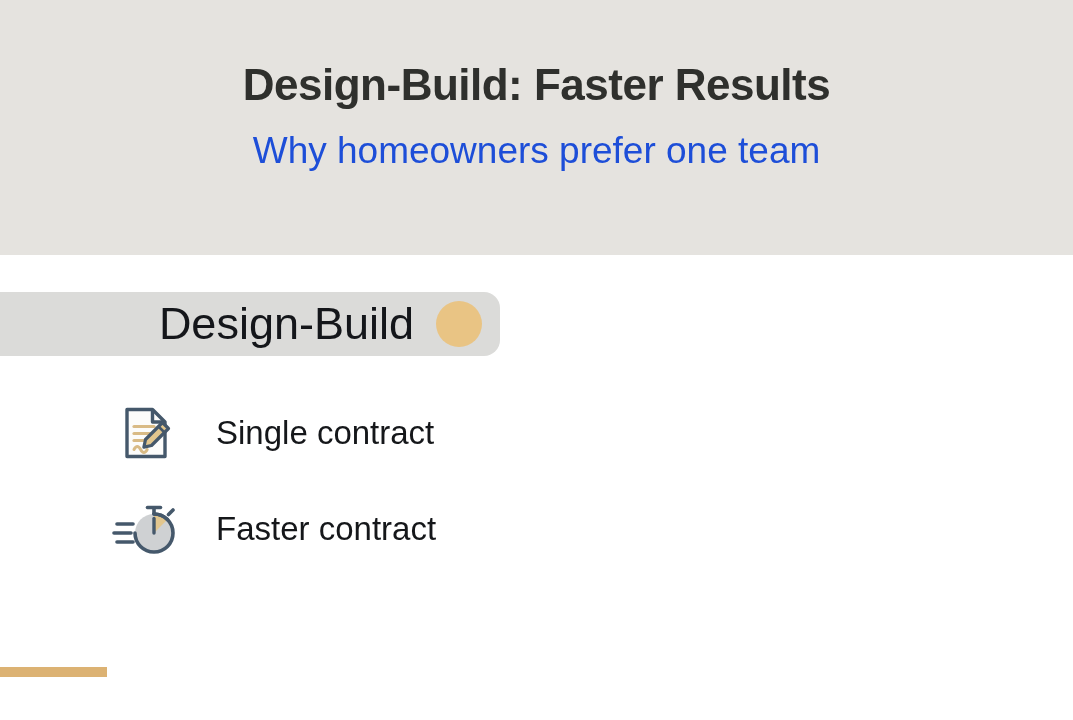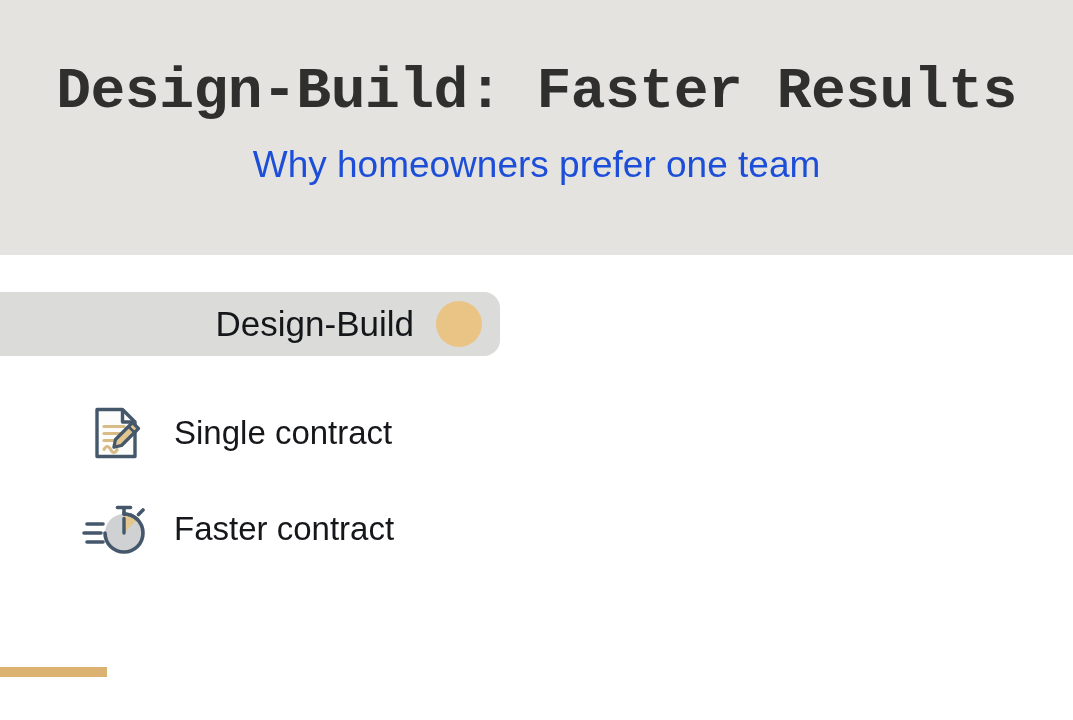--- a/index.html
+++ b/index.html
@@ -28,27 +28,26 @@
     width: 1073px;
     height: 255px;
     background: #e5e3df;
     display: flex;
     flex-direction: column;
     align-items: center;
     justify-content: flex-start;
   }
   .header-title {
     margin-top: 63px;
-    font-size: 58px;
+    font-size: 44px;
     font-weight: 700;
     letter-spacing: -0.5px;
     color: #2f302d;
     line-height: 1.0;
     white-space: nowrap;
-    font-family: Liberation Mono, monospace;
   }
   .header-subtitle {
     margin-top: 25px;
     font-size: 37px;
     font-weight: 400;
     color: #1d4ed8;
     line-height: 1.0;
     white-space: nowrap;
   }
 
@@ -96,21 +95,21 @@
   .pill-right {
     left: 37px;
     width: 520px;
     background: #9facb9;
     border-radius: 16px 0 0 16px;
     justify-content: flex-start;
     padding-left: 22px;
     gap: 30px;
   }
   .pill-label {
-    font-size: 35px;
+    font-size: 45px;
     font-weight: 500;
     color: #14161a;
     white-space: nowrap;
   }
   .pill-dot {
     width: 46px;
     height: 46px;
     border-radius: 50%;
     background: #e9c484;
     flex: 0 0 auto;
@@ -121,21 +120,21 @@
     position: absolute;
     left: 0;
     top: 130px;
     width: 100%;
   }
   .feature-row {
     display: flex;
     align-items: center;
     height: 96px;
   }
-  .features-left .feature-row { padding-left: 82px; gap: 24px; }
+  .features-left .feature-row { padding-left: 112px; gap: 36px; }
   .features-right .feature-row { padding-left: 600px; gap: 26px; }
 
   .feature-icon {
     width: 68px;
     height: 68px;
     flex: 0 0 auto;
     display: flex;
     align-items: center;
     justify-content: center;
   }

